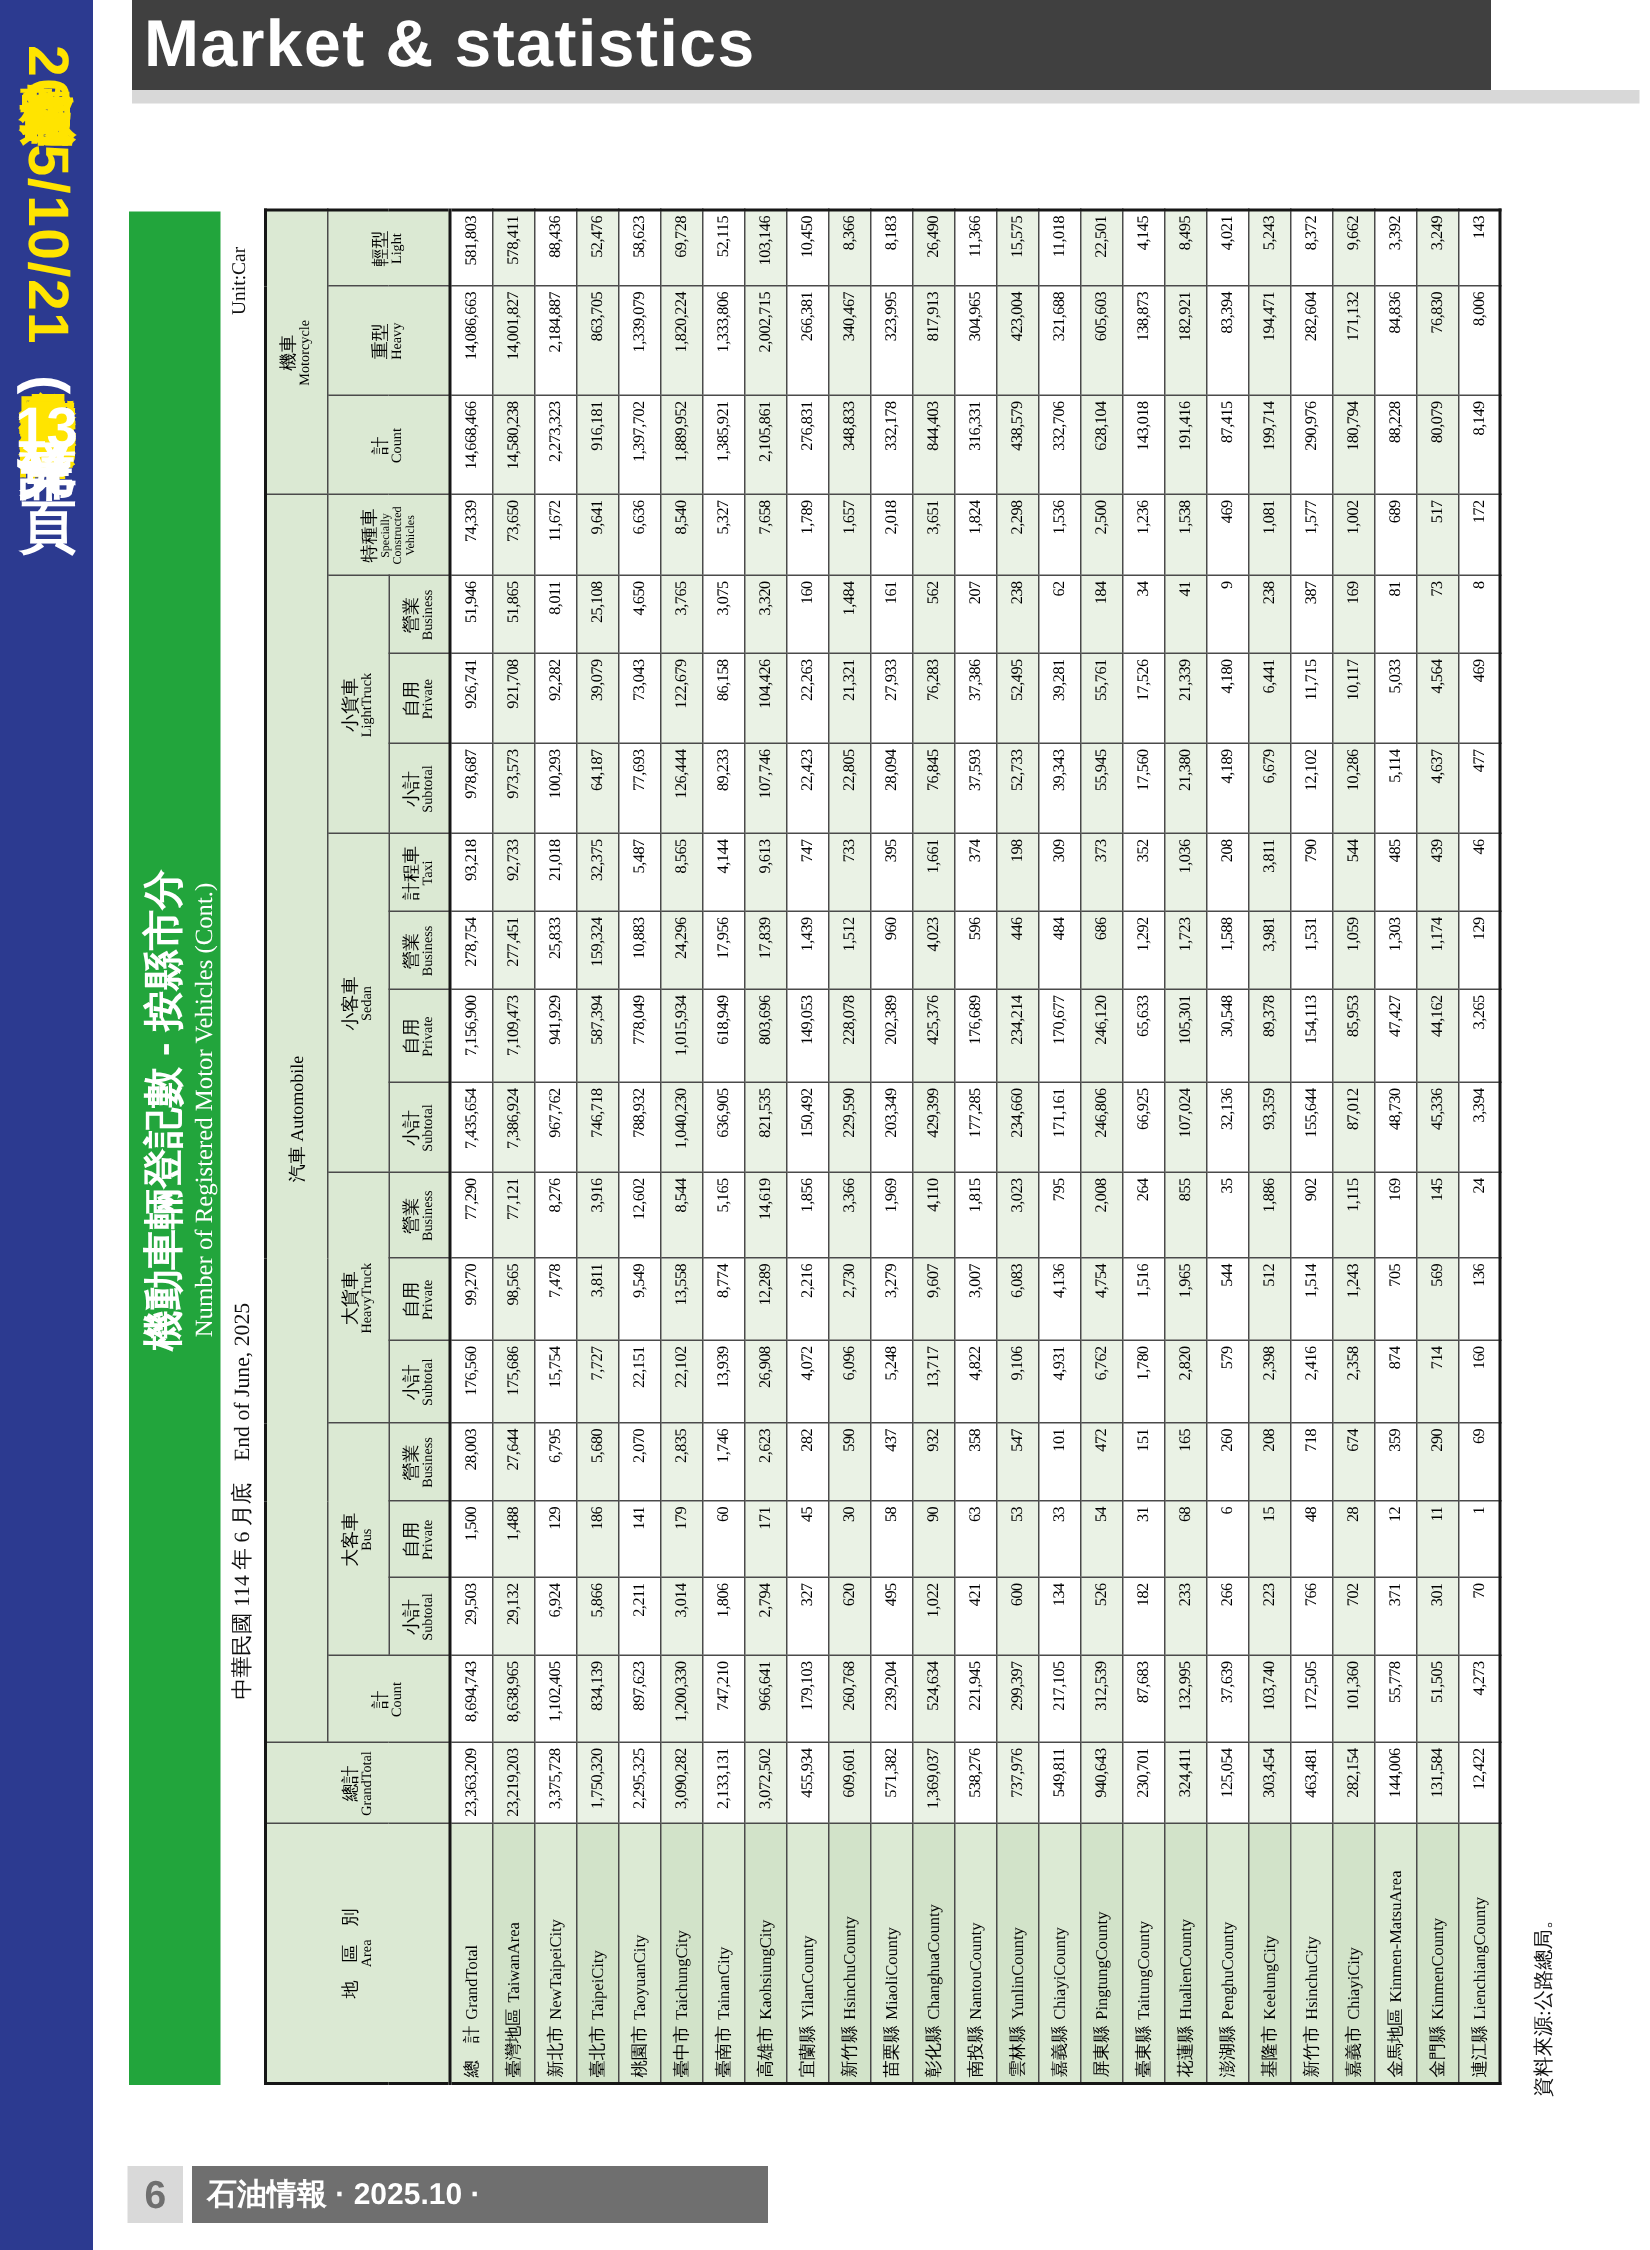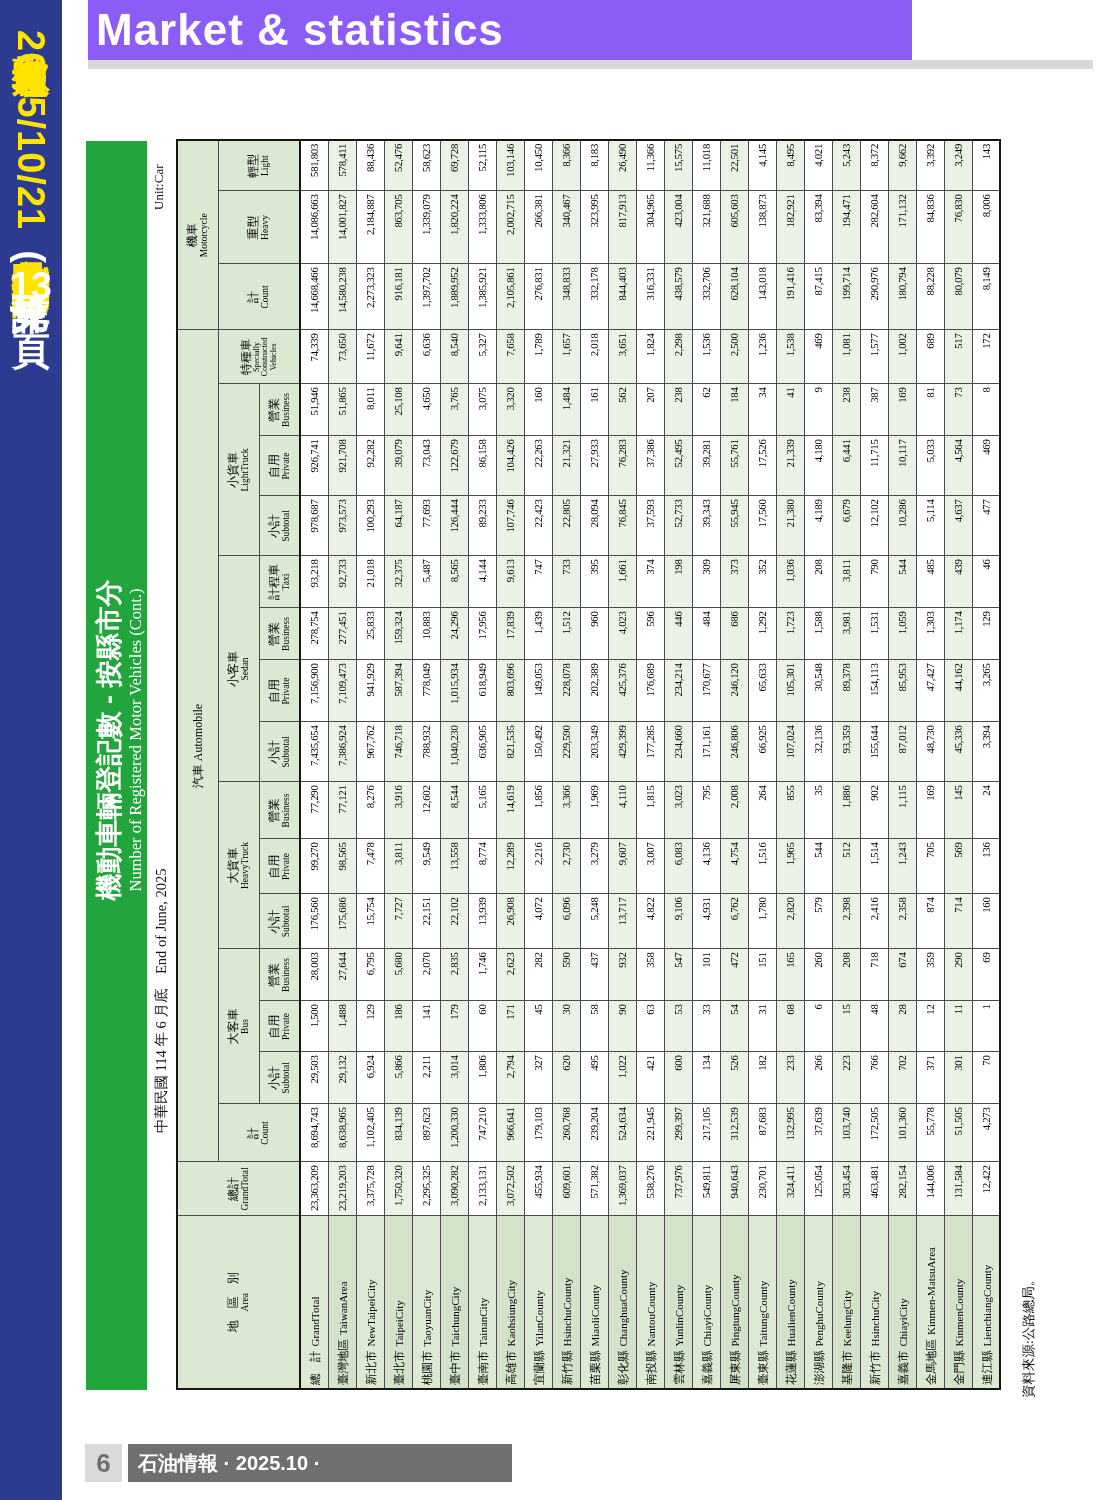--- a/index.html
+++ b/index.html
@@ -9,21 +9,21 @@
 
   
   .sidebar{position:absolute;left:0;top:0;width:62px;height:1500px;background:#2c3a90;
            writing-mode:vertical-rl;text-orientation:mixed;
            font-family:"Liberation Sans","DejaVu Sans",sans-serif;font-weight:bold;
            font-size:38px;color:#ffe400;letter-spacing:1px;line-height:62px;padding-top:26px;box-sizing:border-box;}
   .sidebar .white{color:#ffffff;}
   .sidebar .tcu{text-combine-upright:all;}
 
   
-  .topbar{position:absolute;left:88px;top:0;width:824px;height:60px;background:#8b5cf6;}
+  .topbar{position:absolute;left:88px;top:0;width:906px;height:60px;background:#404040;}
   .topbar h1{margin:0;padding:6px 0 0 8px;font-family:"Liberation Sans","DejaVu Sans",sans-serif;
              font-weight:bold;font-size:44px;color:#ffffff;letter-spacing:1px;line-height:1.1;}
   .topbar-shadow{position:absolute;left:88px;top:60px;width:1005px;height:9px;background:#d8d8d8;}
 
   
   .green-band{position:absolute;left:86px;top:141px;width:61px;height:1249px;background:#22a53c;}
   .rot{position:absolute;transform-origin:0 0;transform:rotate(-90deg);white-space:nowrap;}
   .band-title{left:92px;top:916px;width:352px;text-align:center;color:#ffffff;}
   .band-title .t1{display:block;font-family:"Liberation Sans","DejaVu Sans",sans-serif;
                   font-weight:bold;font-size:27px;line-height:34px;}

